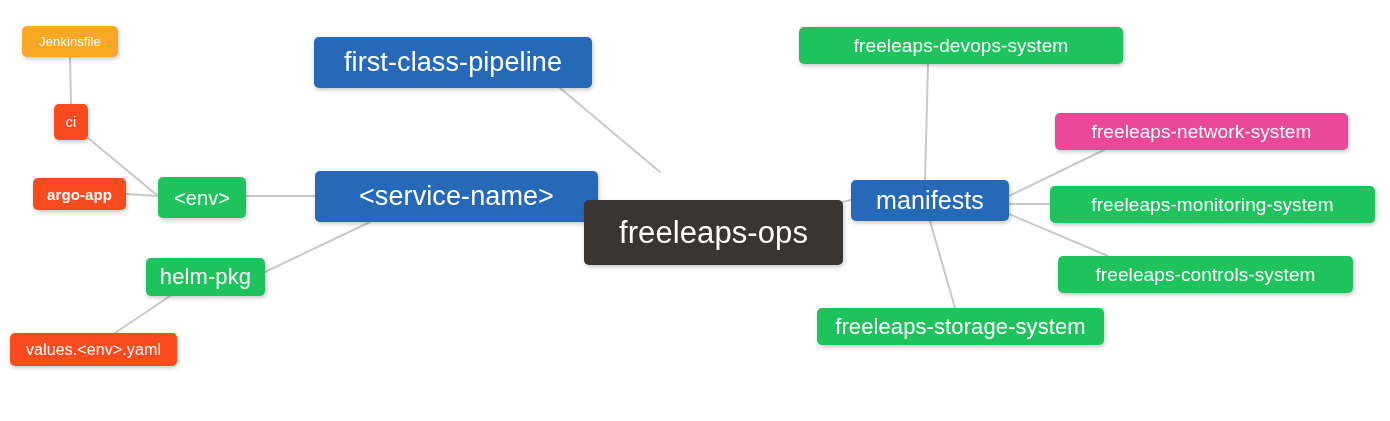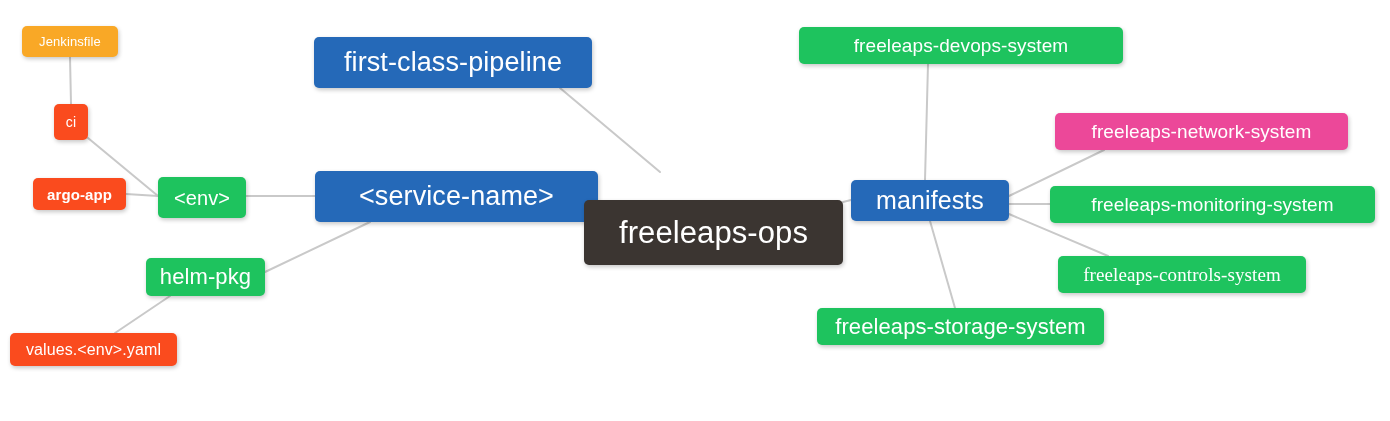--- a/index.html
+++ b/index.html
@@ -76,20 +76,20 @@
       </div>
       <div class="node" style="left: 799px; top: 27px; width: 324px; height: 37px; background: rgb(30, 195, 94); font-size: 19px; color: rgb(255, 255, 255);">
         <span>freeleaps-devops-system</span>
       </div>
       <div class="node" style="left: 1055px; top: 113px; width: 293px; height: 37px; background: #ec4899; font-size: 19px; color: rgb(255, 255, 255);">
         <span>freeleaps-network-system</span>
       </div>
       <div class="node" style="left: 1050px; top: 186px; width: 325px; height: 37px; background: rgb(30, 195, 94); font-size: 19px; color: rgb(255, 255, 255);">
         <span>freeleaps-monitoring-system</span>
       </div>
-      <div class="node" style="left: 1058px; top: 256px; width: 248px; height: 37px; background: rgb(30, 195, 94); font-size: 19px; color: rgb(255, 255, 255); font-family: Liberation Serif, serif;">
+      <div class="node" style="left: 1058px; top: 256px; width: 295px; height: 37px; background: rgb(30, 195, 94); font-size: 19px; color: rgb(255, 255, 255);">
         <span>freeleaps-controls-system</span>
       </div>
       <div class="node" style="left: 817px; top: 308px; width: 287px; height: 37px; background: rgb(30, 195, 94); font-size: 22px; color: rgb(255, 255, 255);">
         <span>freeleaps-storage-system</span>
       </div>
     </div>
 </div>
 
 </body></html>

